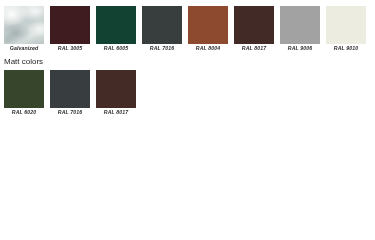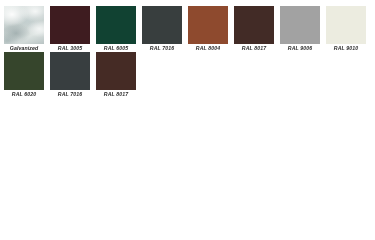--- a/index.html
+++ b/index.html
@@ -122,20 +122,21 @@
       <span class="swatch-label">RAL 9006</span>
     </div>
 
     <div class="swatch-cell">
       <span class="swatch-chip" style="background:#ecece0;"></span>
       <span class="swatch-label">RAL 9010</span>
     </div>
 
   </div>
 
+  <div class="section-heading row-gap-heading">Matt colors</div>
 
   <div class="swatch-row">
 
     <div class="swatch-cell">
       <span class="swatch-chip" style="background:#36452c;"></span>
       <span class="swatch-label">RAL 6020</span>
     </div>
 
     <div class="swatch-cell">
       <span class="swatch-chip" style="background:#383e40;"></span>

